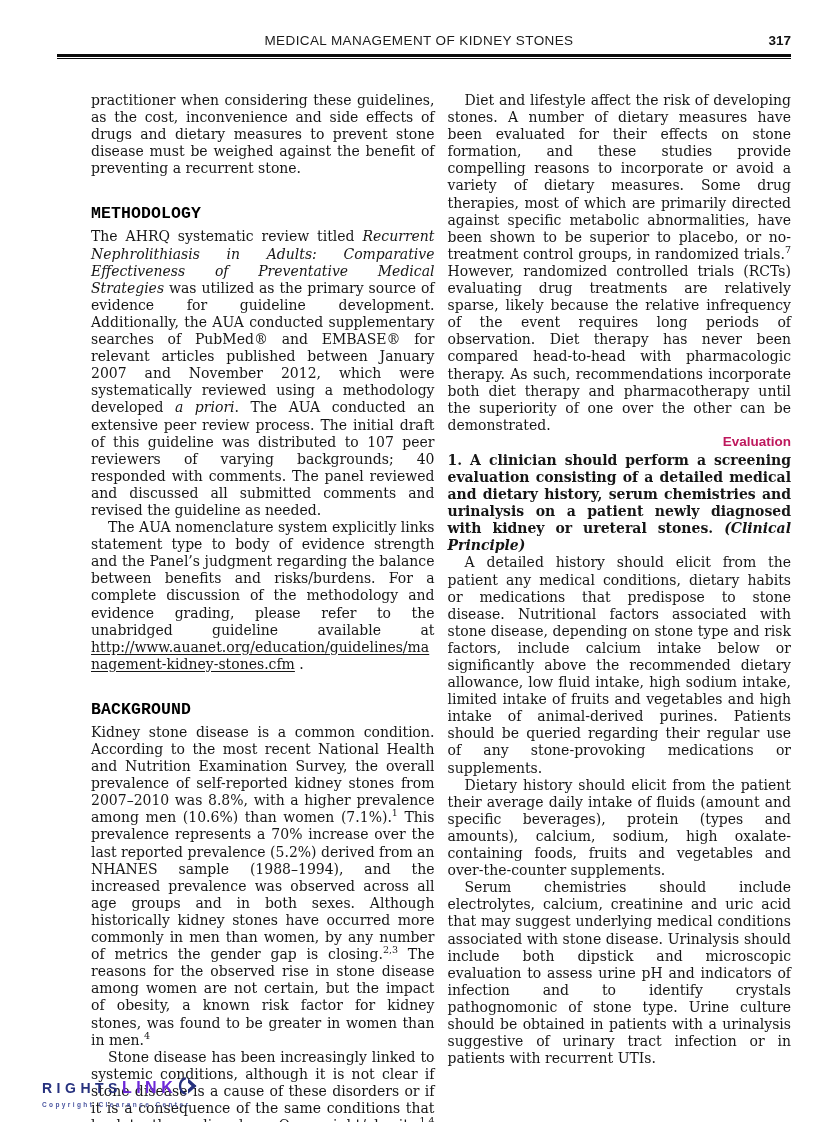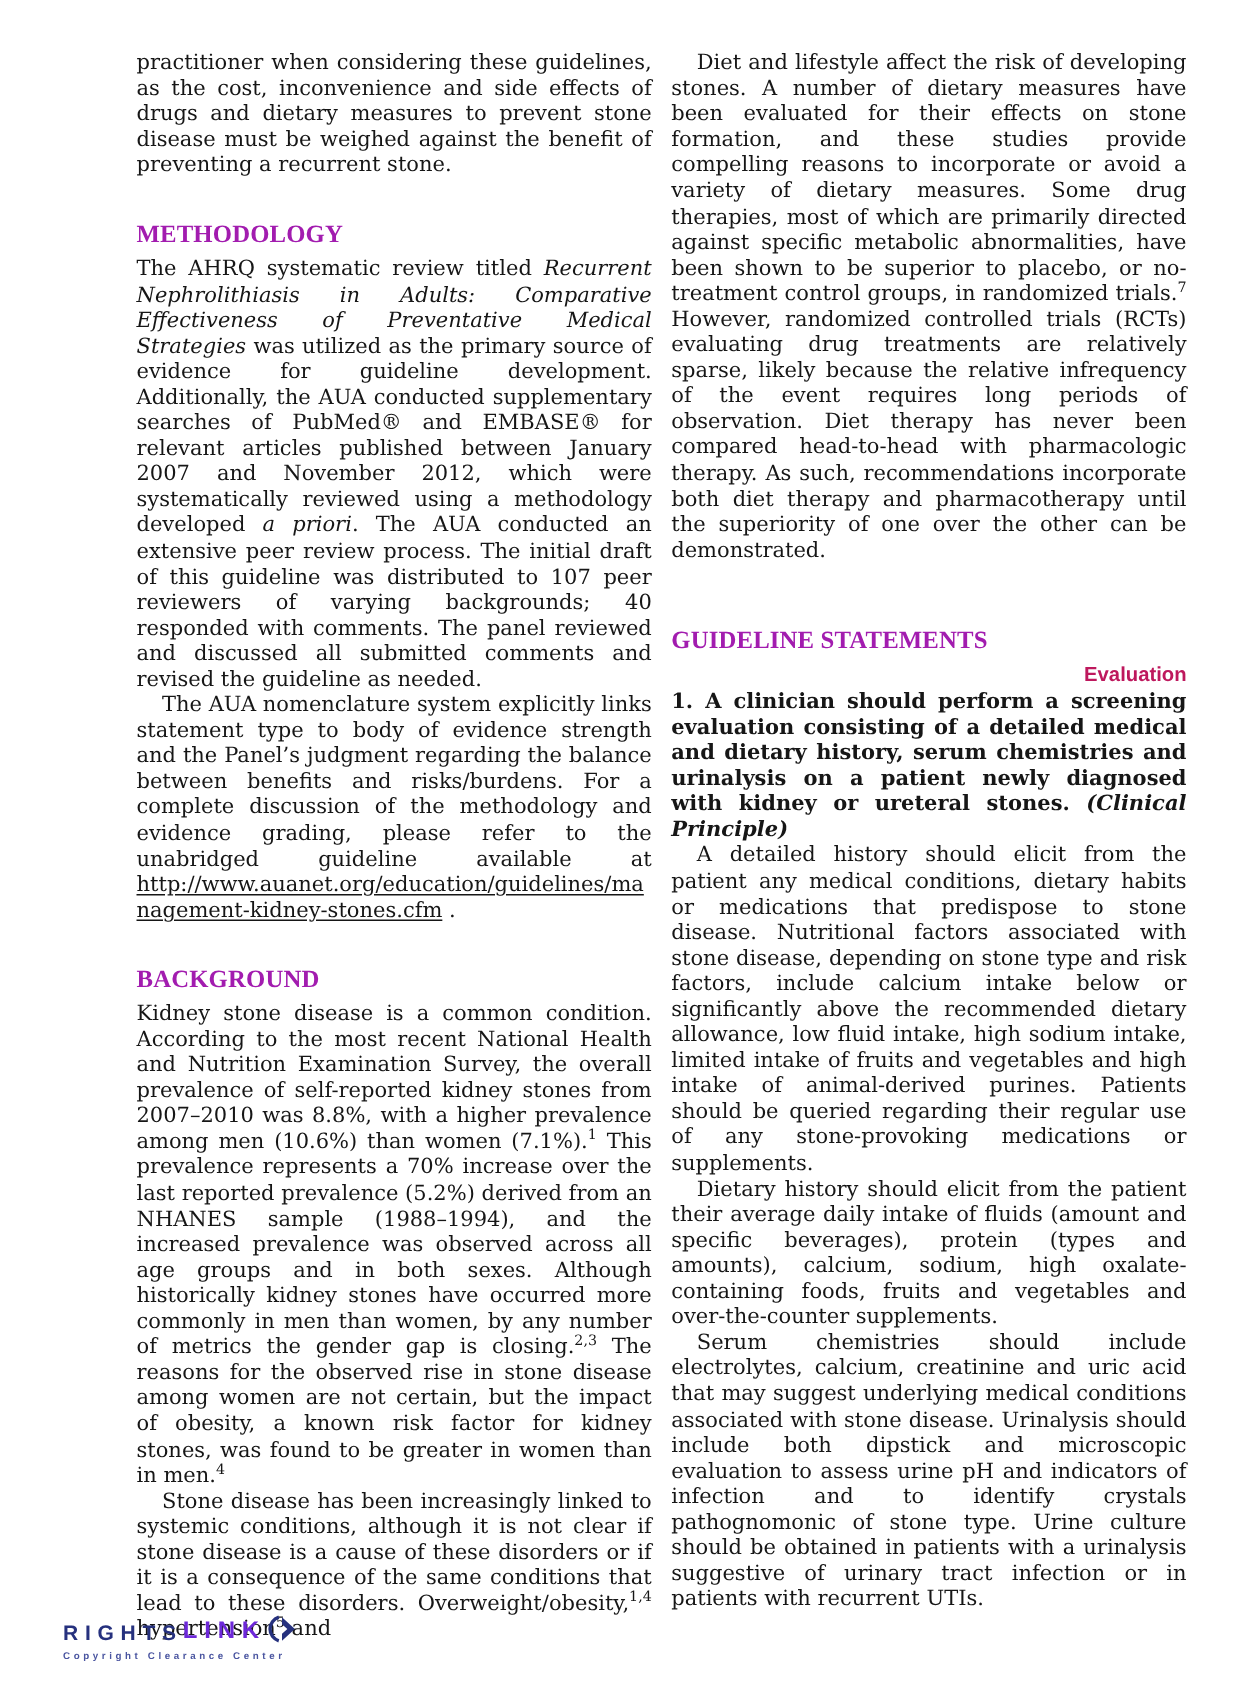--- a/index.html
+++ b/index.html
@@ -51,25 +51,25 @@
   }
   .col { flex: 1 1 0; min-width: 0; }
   .col p {
     font-size: 14px;
     line-height: 17.1px;
     text-align: justify;
     color: #161616;
   }
   .col p.indent { text-indent: 17px; }
   .col h2 {
-    font-family: Liberation Serif, serif;
+    font-family: Liberation Mono, monospace;
     font-size: 16.5px;
     font-weight: 700;
     letter-spacing: 0.1px;
-    color: #a21caf;
+    color: #000000;
     margin-top: 27px;
     margin-bottom: 5px;
   }
   .col h2.big-gap { margin-top: 41px; }
   .col h3 {
     font-family: "Liberation Sans", sans-serif;
     font-size: 13.5px;
     font-weight: 700;
     color: #be185d;
     margin-top: 0;
@@ -122,34 +122,38 @@
     letter-spacing: 2.4px;
     color: #4a55a0;
     font-weight: 700;
   }
 </style>
 </head>
 <body>
 
 <div class="page">
 
+  <div class="running-head">
+    <div class="rh-title">MEDICAL MANAGEMENT OF KIDNEY STONES</div>
+    <div class="rh-page">317</div>
+    <div class="head-rule"></div>
+  </div>
 
   <div class="columns">
     <div class="col" id="col-left">
         <p class=""><span>practitioner when considering these guidelines, as the cost, inconvenience and side effects of drugs and dietary measures to prevent stone disease must be weighed against the benefit of preventing a recurrent stone.</span></p>
         <h2>METHODOLOGY</h2>
         <p class=""><span>The AHRQ systematic review titled </span><span class="i">Recurrent Nephrolithiasis in Adults: Comparative Effectiveness of Preventative Medical Strategies</span><span> was utilized as the primary source of evidence for guideline development. Additionally, the AUA conducted supplementary searches of PubMed® and EMBASE® for relevant articles published between January 2007 and November 2012, which were systematically reviewed using a methodology developed </span><span class="i">a priori</span><span>. The AUA conducted an extensive peer review process. The initial draft of this guideline was distributed to 107 peer reviewers of varying backgrounds; 40 responded with comments. The panel reviewed and discussed all submitted comments and revised the guideline as needed.</span></p>
         <p class="indent"><span>The AUA nomenclature system explicitly links statement type to body of evidence strength and the Panel’s judgment regarding the balance between benefits and risks/burdens. For a complete discussion of the methodology and evidence grading, please refer to the unabridged guideline available at </span><span class="link">http://www.auanet.org/education/guidelines/management-kidney-stones.cfm</span><span> .</span></p>
         <h2>BACKGROUND</h2>
         <p class=""><span>Kidney stone disease is a common condition. According to the most recent National Health and Nutrition Examination Survey, the overall prevalence of self-reported kidney stones from 2007–2010 was 8.8%, with a higher prevalence among men (10.6%) than women (7.1%).</span><sup>1</sup><span> This prevalence represents a 70% increase over the last reported prevalence (5.2%) derived from an NHANES sample (1988–1994), and the increased prevalence was observed across all age groups and in both sexes. Although historically kidney stones have occurred more commonly in men than women, by any number of metrics the gender gap is closing.</span><sup>2,3</sup><span> The reasons for the observed rise in stone disease among women are not certain, but the impact of obesity, a known risk factor for kidney stones, was found to be greater in women than in men.</span><sup>4</sup></p>
         <p class="indent"><span>Stone disease has been increasingly linked to systemic conditions, although it is not clear if stone disease is a cause of these disorders or if it is a consequence of the same conditions that lead to these disorders. Overweight/obesity,</span><sup>1,4</sup><span> hypertension</span><sup>5</sup><span> and</span></p>
       </div>
     <div class="col" id="col-right">
         <p class="indent"><span>Diet and lifestyle affect the risk of developing stones. A number of dietary measures have been evaluated for their effects on stone formation, and these studies provide compelling reasons to incorporate or avoid a variety of dietary measures. Some drug therapies, most of which are primarily directed against specific metabolic abnormalities, have been shown to be superior to placebo, or no-treatment control groups, in randomized trials.</span><sup>7</sup><span> However, randomized controlled trials (RCTs) evaluating drug treatments are relatively sparse, likely because the relative infrequency of the event requires long periods of observation. Diet therapy has never been compared head-to-head with pharmacologic therapy. As such, recommendations incorporate both diet therapy and pharmacotherapy until the superiority of one over the other can be demonstrated.</span></p>
-        <h2 class="big-gap">GUIDELINE STATEMENTS</h2>
         <h3>Evaluation</h3>
         <p class=" statement"><span class="b">1. A clinician should perform a screening evaluation consisting of a detailed medical and dietary history, serum chemistries and urinalysis on a patient newly diagnosed with kidney or ureteral stones. </span><span class="bi">(Clinical Principle)</span></p>
         <p class="indent"><span>A detailed history should elicit from the patient any medical conditions, dietary habits or medications that predispose to stone disease. Nutritional factors associated with stone disease, depending on stone type and risk factors, include calcium intake below or significantly above the recommended dietary allowance, low fluid intake, high sodium intake, limited intake of fruits and vegetables and high intake of animal-derived purines. Patients should be queried regarding their regular use of any stone-provoking medications or supplements.</span></p>
         <p class="indent"><span>Dietary history should elicit from the patient their average daily intake of fluids (amount and specific beverages), protein (types and amounts), calcium, sodium, high oxalate-containing foods, fruits and vegetables and over-the-counter supplements.</span></p>
         <p class="indent"><span>Serum chemistries should include electrolytes, calcium, creatinine and uric acid that may suggest underlying medical conditions associated with stone disease. Urinalysis should include both dipstick and microscopic evaluation to assess urine pH and indicators of infection and to identify crystals pathognomonic of stone type. Urine culture should be obtained in patients with a urinalysis suggestive of urinary tract infection or in patients with recurrent UTIs.</span></p>
       </div>
   </div>
 
   <div class="rightslink">
     <div class="rl-row">

